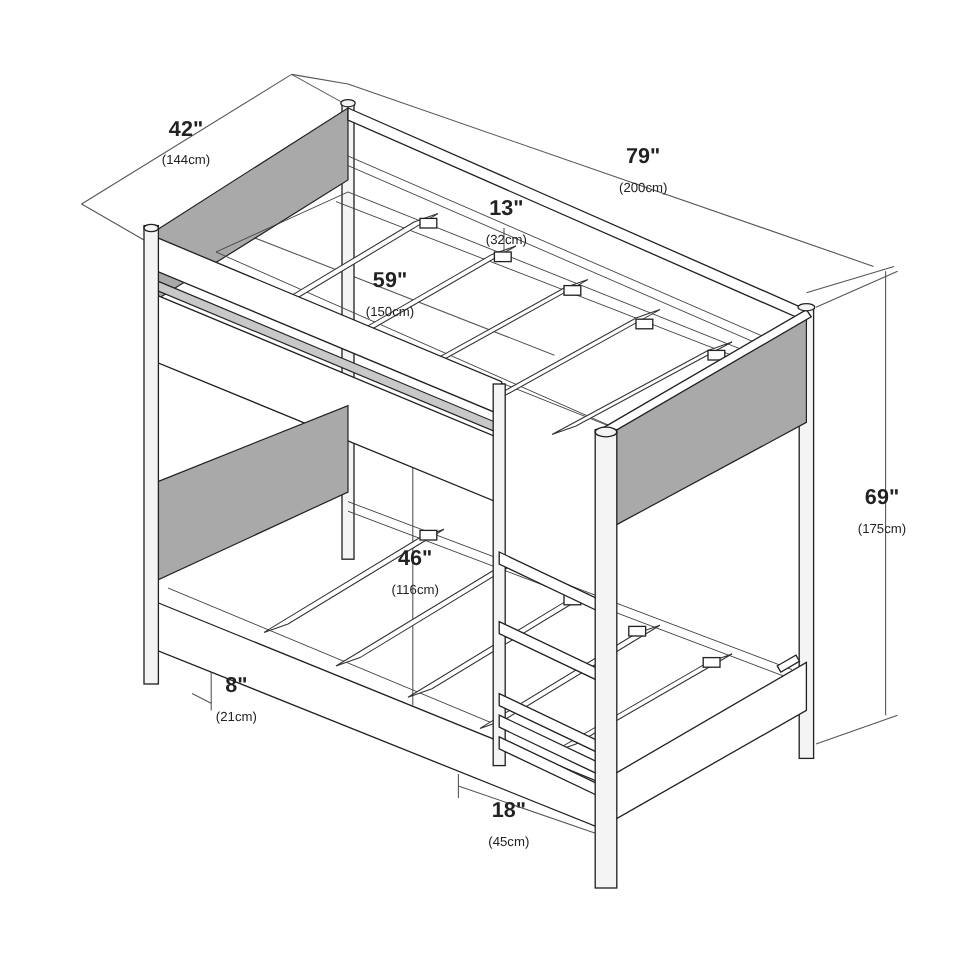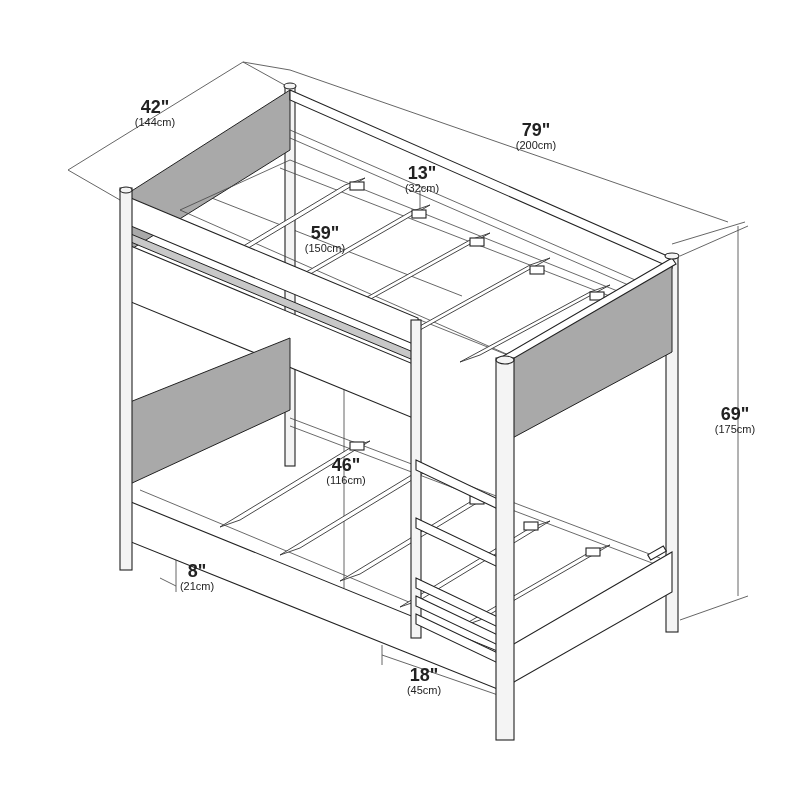--- a/index.html
+++ b/index.html
@@ -7,21 +7,21 @@
   svg{position:absolute;left:0;top:0;}
   .thin{stroke:#444;stroke-width:0.8;fill:none;}
   .dim{stroke:#555;stroke-width:0.9;fill:none;}
   .panel{fill:#a9a9a9;stroke:#222;stroke-width:1;}
   .panel-light{fill:#c8c8c8;stroke:#222;stroke-width:1;}
   .white{fill:#fff;stroke:#222;stroke-width:1.1;}
   .post{fill:#f4f4f4;stroke:#222;stroke-width:1.1;}
   .slat{fill:#fff;stroke:#333;stroke-width:0.9;}
   .label{position:absolute;text-align:center;color:#222;line-height:1;}
   .label .big{display:block;font-weight:bold;font-size:18px;}
-  .label .small{display:block;font-size:11px;margin-top:1px;}
+  .label .small{display:block;font-size:11px;margin-top:13px;}
 </style>
 </head>
 <body>
 
 <svg width="800" height="800" viewBox="0 0 800 800">
 
   <g>
 
     <line class="dim" x1="68" y1="170" x2="243" y2="62"></line>
     <line class="dim" x1="68" y1="170" x2="120" y2="200"></line>

